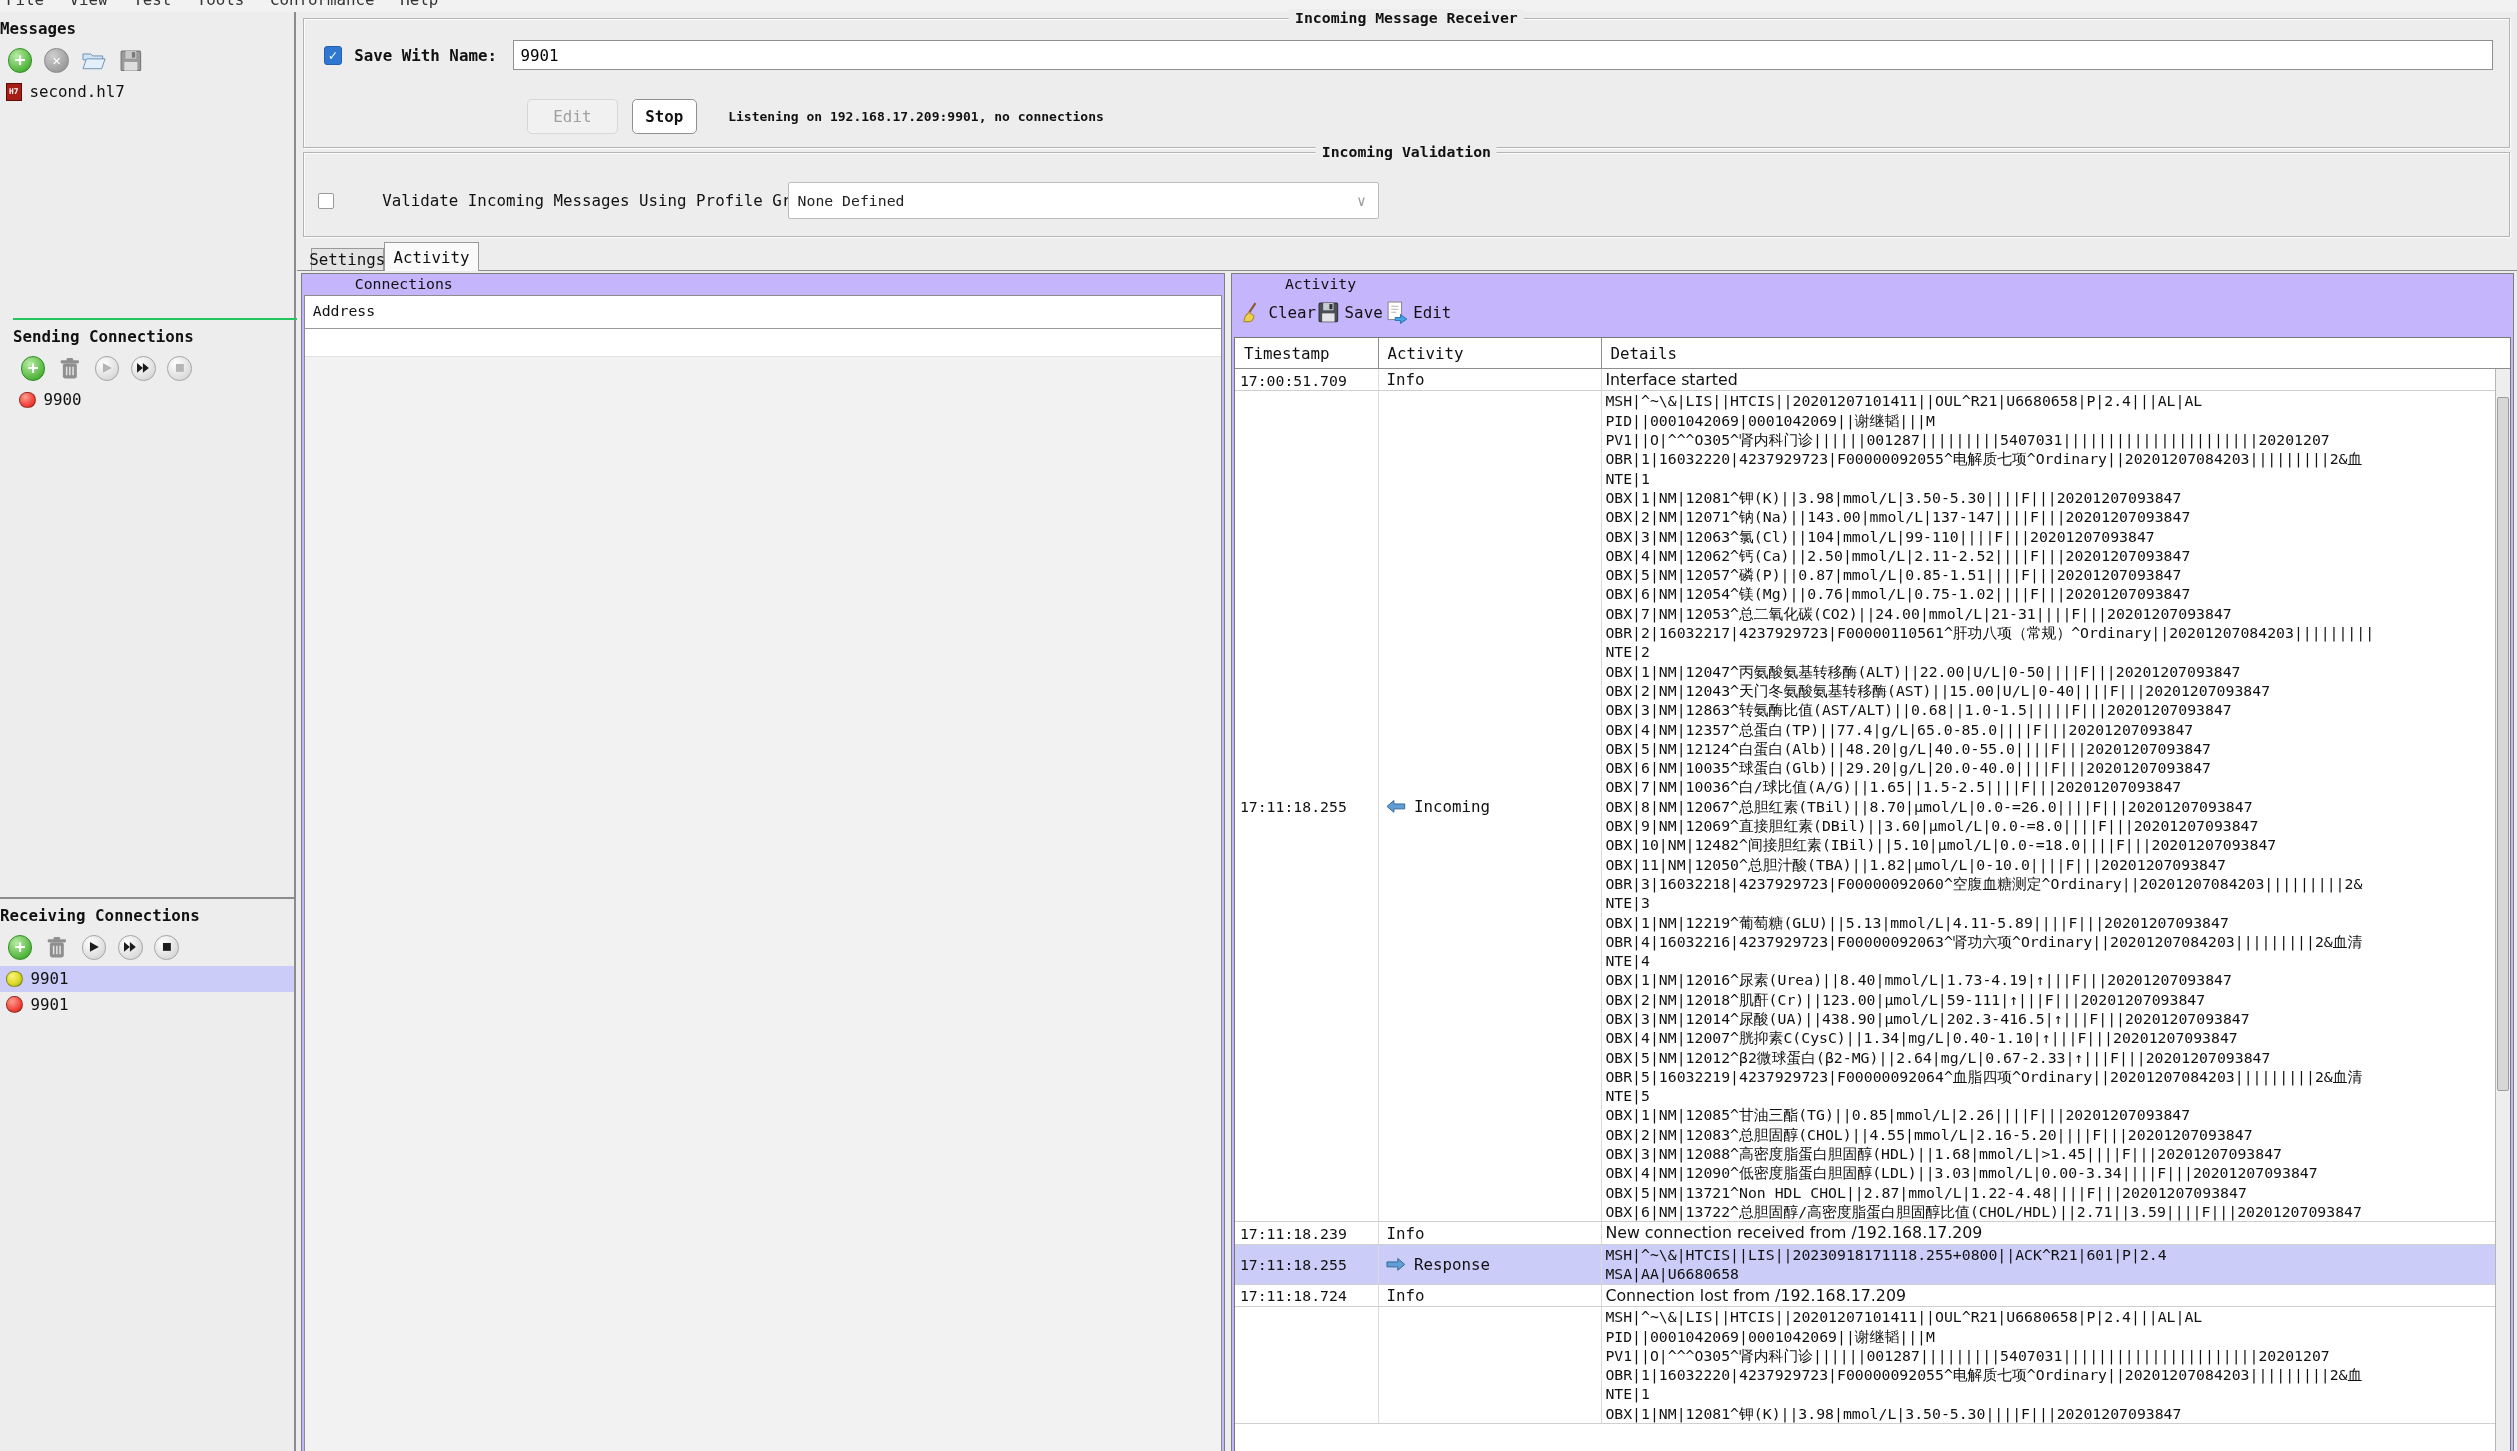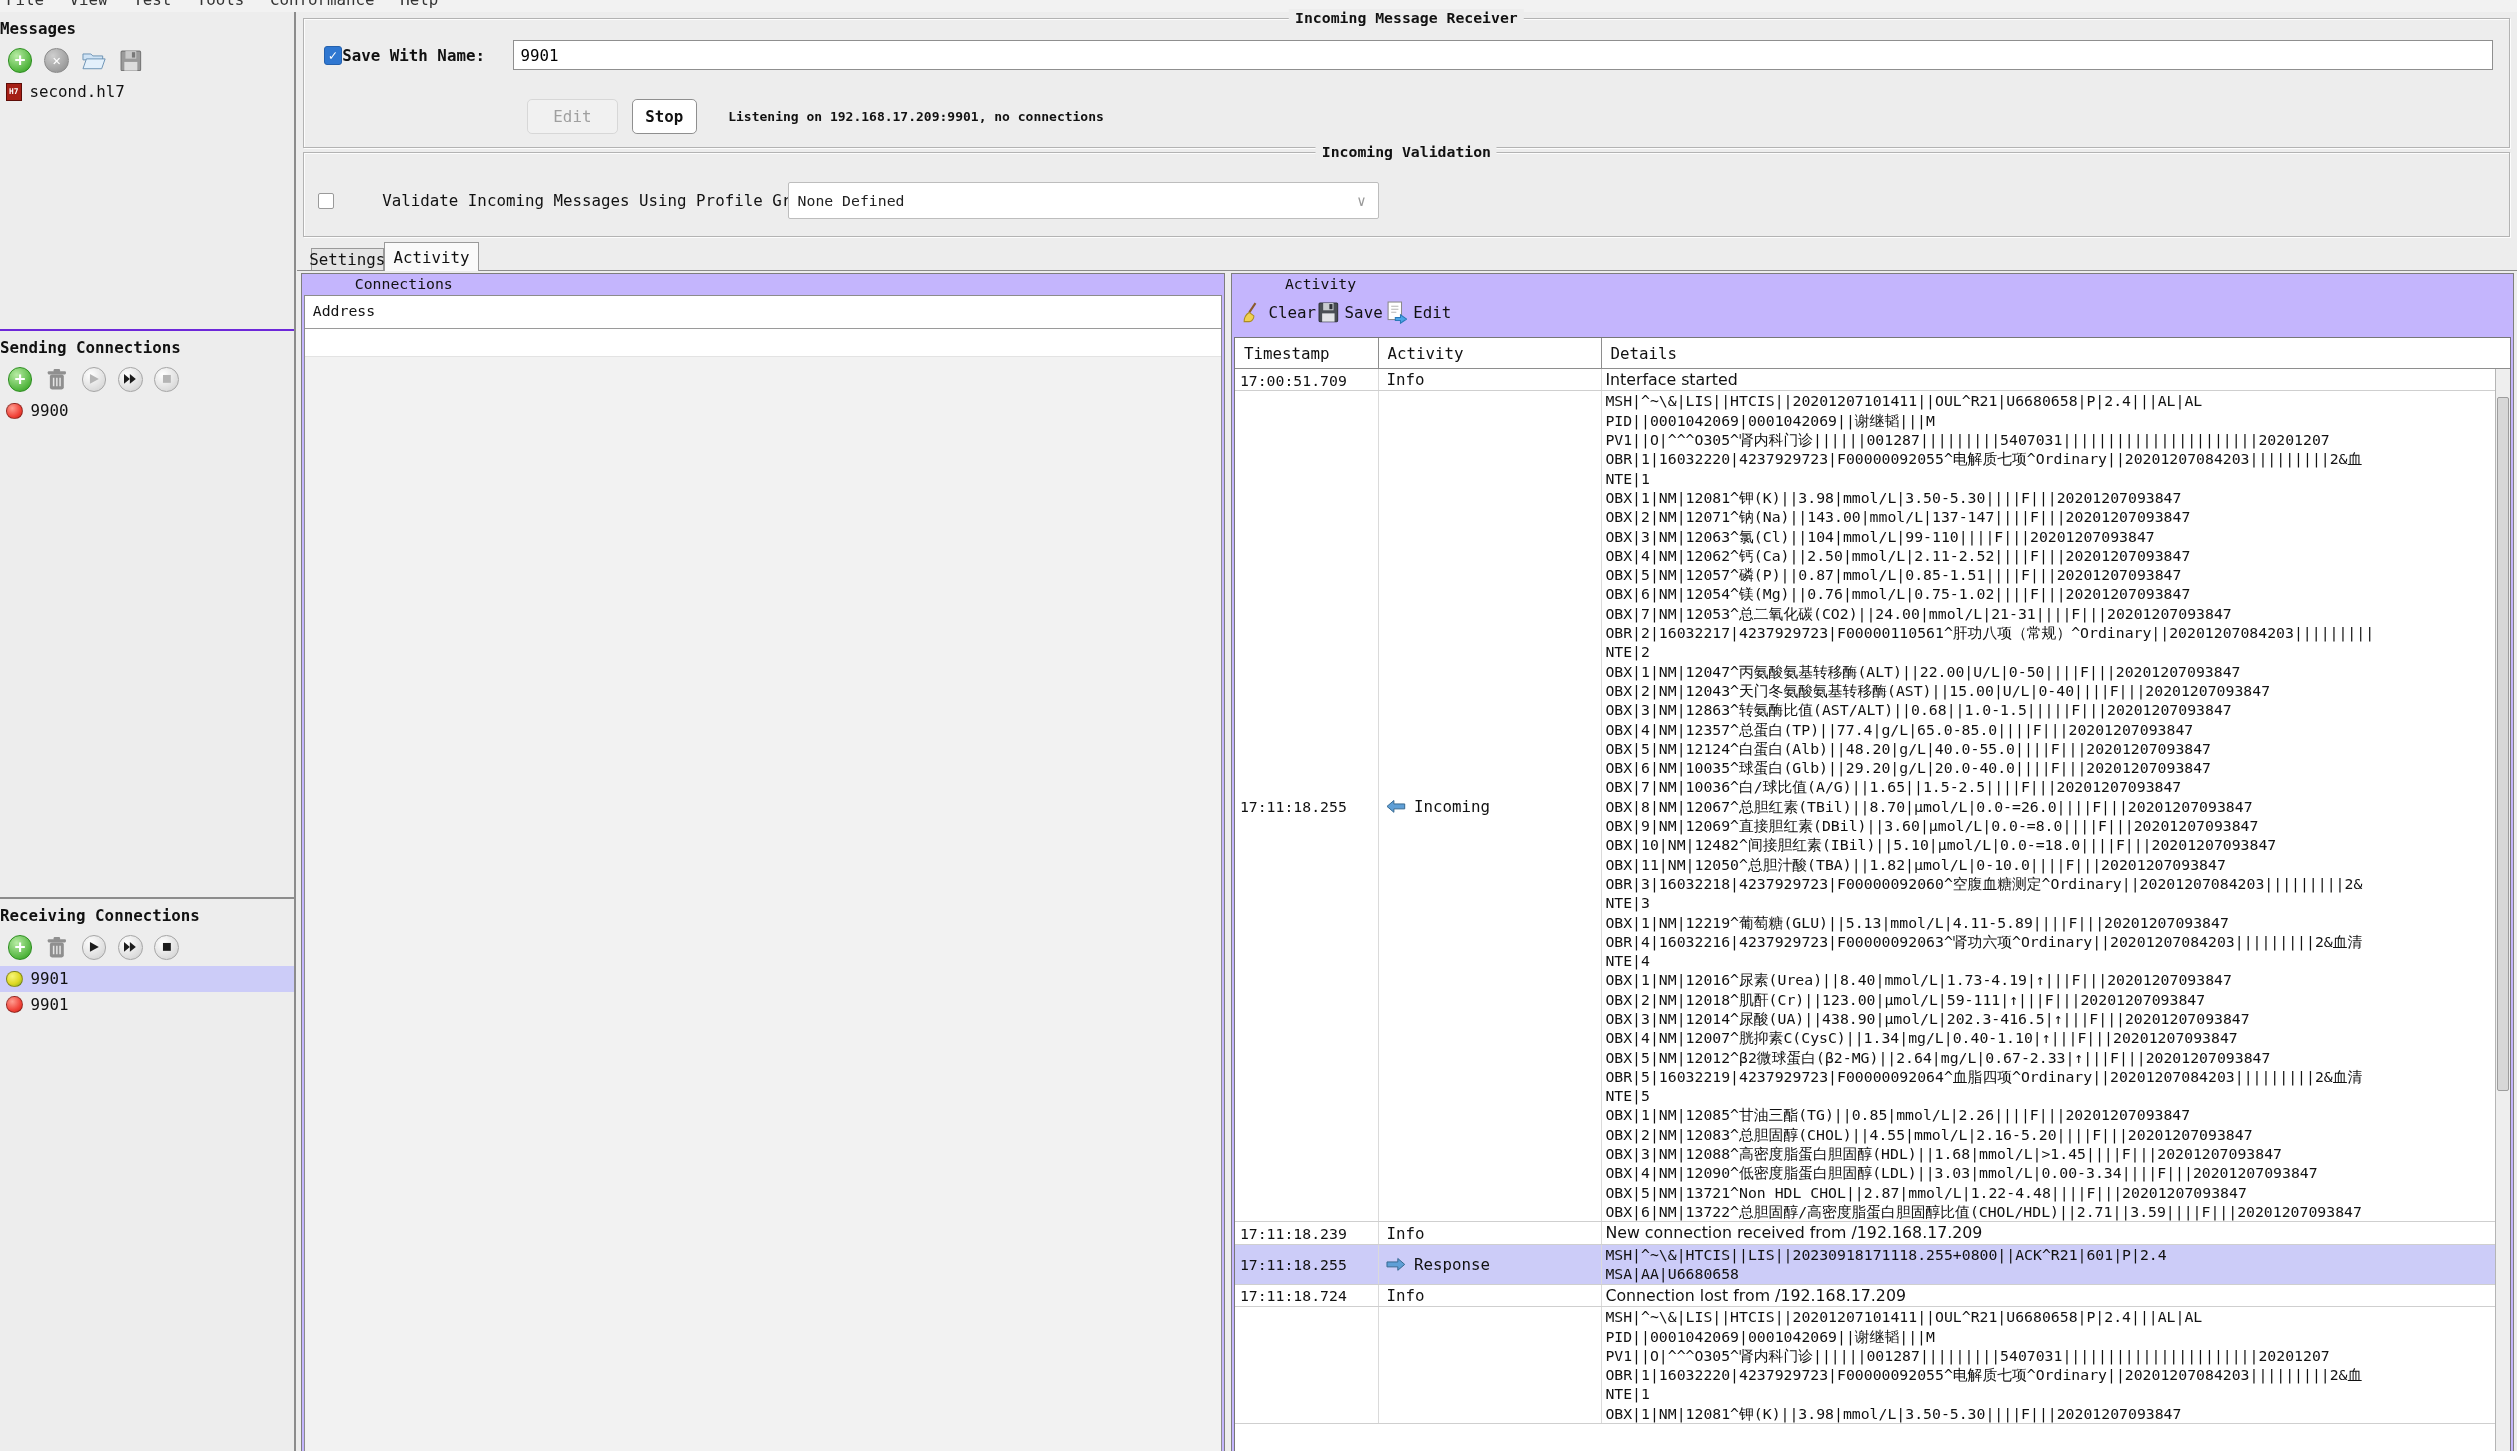--- a/index.html
+++ b/index.html
@@ -23,33 +23,33 @@
   .add-btn { background:radial-gradient(circle at 35% 30%, #b8eca4, #52b53e 70%, #2f8f22); border-color:#2f8f22; color:#fff; font-weight:bold; font-size:17.7px; line-height:1; }
   .gray-x { background:radial-gradient(circle at 35% 30%, #cfcfcf, #9a9a9a 75%); border-color:#8a8a8a; color:#fff; font-weight:bold; font-size:13.8px; }
   .list-item { display:flex; align-items:center; gap:7.9px; padding:3px 5.9px; height:25.6px; font-size:15.8px; }
   .list-item.selected { background:#ccccf8; }
   .h7-icon { width:15.8px; height:17.7px; background:#a51f16; border:1px solid #5d0d08; color:#fff; font-size:7.9px; font-weight:bold;
     display:inline-flex; align-items:center; justify-content:center; }
   .dot { width:16.7px; height:16.7px; border-radius:50%; display:inline-block; border:1px solid rgba(0,0,0,.35); }
   .dot.red { background:radial-gradient(circle at 35% 30%, #ff9d90, #f1443a 60%, #c41f12); }
   .dot.yellowgreen { background:radial-gradient(circle at 35% 30%, #f6f67a, #e0d926 55%, #7fae1b); }
   #section-messages { top:0; }
-  #section-sending { top:317px; border-top:2px solid #6d28d9; }
+  #section-sending { top:306px; border-top:2px solid #22c55e;margin-left:13px; }
   #section-receiving { top:885px; border-top:2px solid #8c8c8c; }
   
   #main { position:absolute; left:297px; top:11.8px; width:2220px; height:1439px; }
   .groupbox { position:absolute; border:1px solid #b3b3b3; box-shadow:1px 1px 0 #fdfdfd inset, 1px 1px 0 #fdfdfd; }
   .group-title { position:absolute; top:-9.9px; left:50%; transform:translateX(-50%); background:#ededed; padding:0 5.9px; font-weight:600; font-size:14.8px; white-space:nowrap; }
   #grp-receiver { left:5.9px; top:5.9px; width:2207px; height:130px; }
   #grp-validation { left:5.9px; top:140px; width:2207px; height:85px; }
   .checkbox { width:18.7px; height:18.7px; border-radius:3px; display:inline-flex; align-items:center; justify-content:center; }
   .checkbox.checked { background:#2f77d1; border:1px solid #2561ad; color:#fff; font-size:13.8px; font-weight:bold; }
   .checkbox.unchecked { width:16.7px; height:16.7px; background:#fff; border:1px solid #9a9a9a; border-radius:2px; }
   #save-name-row { position:absolute; left:19.7px; top:21.7px; right:9.9px; height:29.6px; display:flex; align-items:center; }
-  #save-name-label { margin-left:0; font-weight:600; font-size:15.8px; white-space:nowrap; }
+  #save-name-label { margin-left:12px; font-weight:600; font-size:15.8px; white-space:nowrap; }
   #save-name-input { position:absolute; left:189px; top:0; right:5.9px; height:29.6px; border:1px solid #8f8f8f; background:#fff;
     font-family:inherit; font-size:15.8px; padding-left:6.9px; }
   #startstop-row { position:absolute; left:223px; top:79px; height:37px; display:flex; align-items:center; gap:13.8px; }
   .btn { height:35px; display:inline-flex; align-items:center; justify-content:center; font-family:inherit; font-size:15.8px; }
   #btn-start { width:91px; background:#f1f1f1; border:1px solid #d7d7d7; border-radius:4.9px; color:#9f9f9f; }
   #btn-stop { width:65px; background:#ffffff; border:1px solid #8f8f8f; border-radius:4.9px; font-weight:700; color:#111; }
   #listen-status { font-weight:700; font-size:13px; margin-left:17.7px; white-space:nowrap; }
   #validate-row { position:absolute; left:13.8px; top:29.6px; right:9.9px; height:37px; display:flex; align-items:center;gap:40px; }
   #validate-label { margin-left:7.9px; font-size:15.8px; white-space:nowrap; }
   #profile-combo { position:absolute; left:470px; top:0; width:591px; height:37px; background:#fff; border:1px solid #bdbdbd; border-radius:2px;

